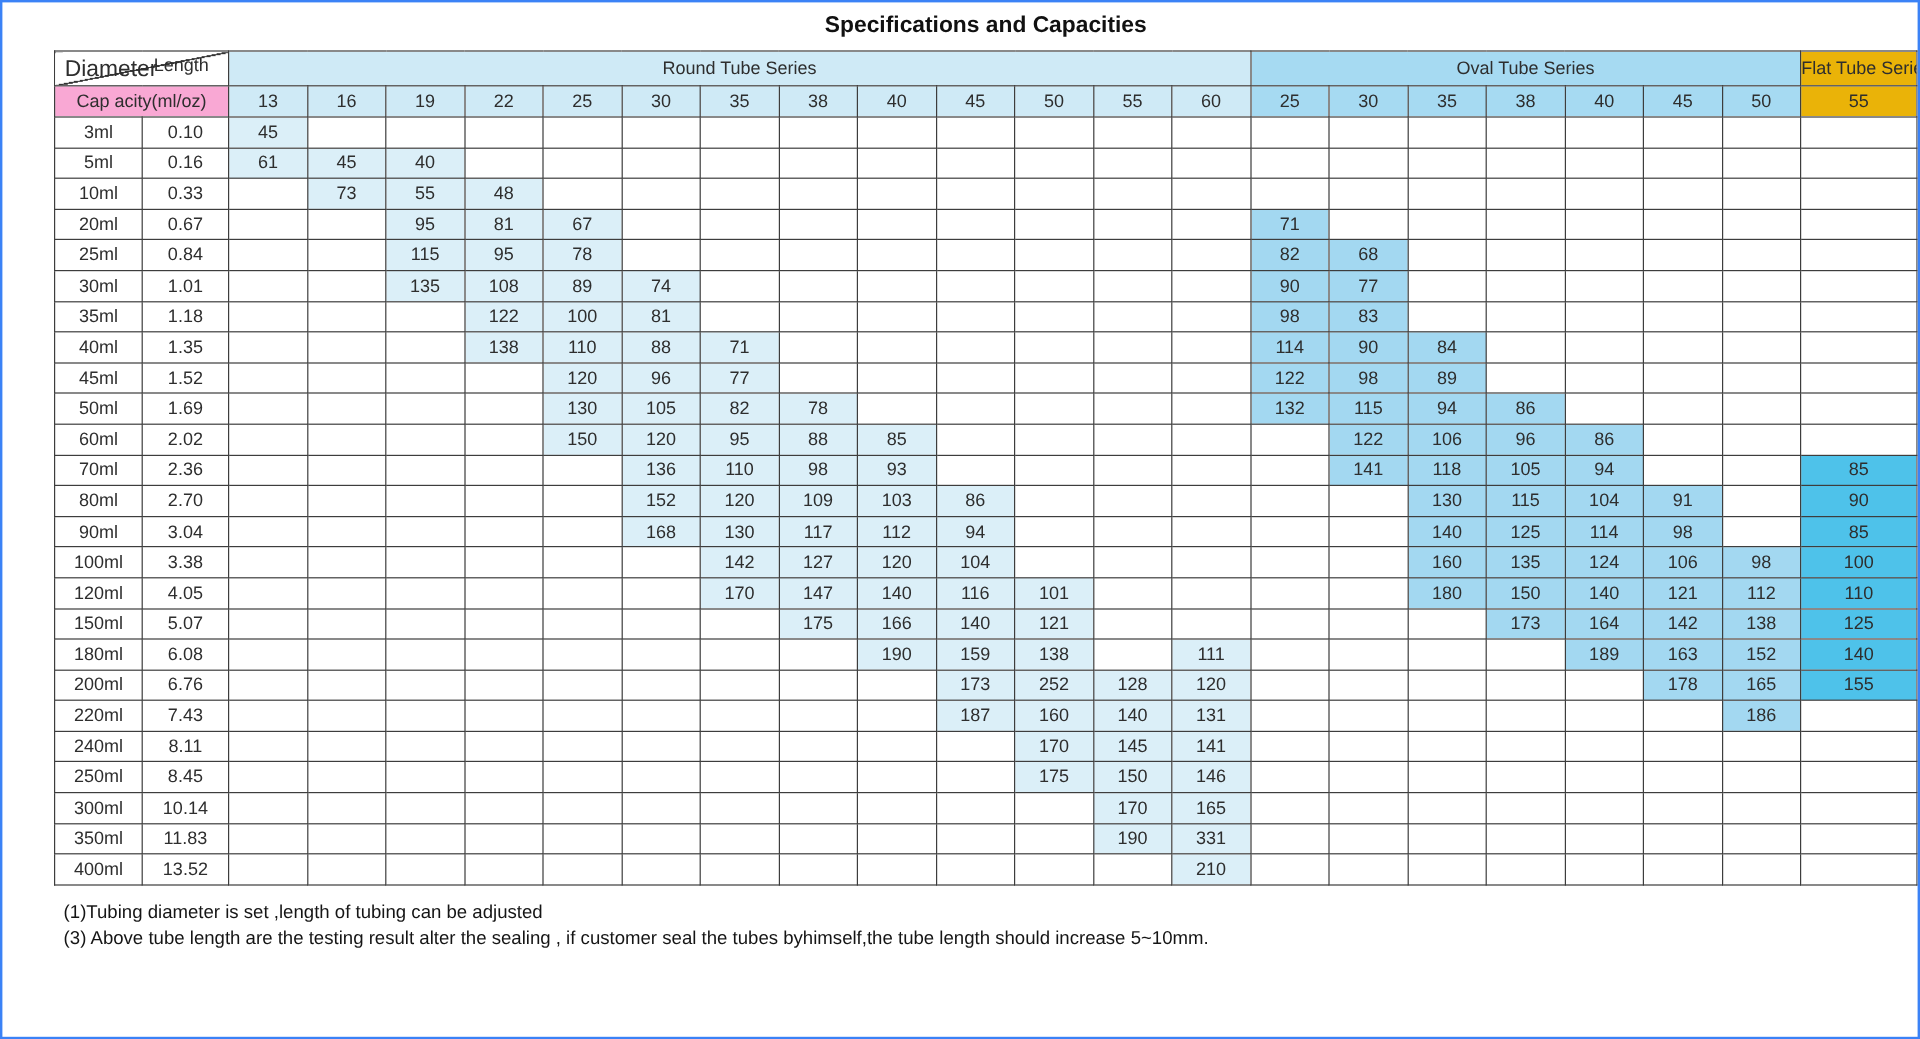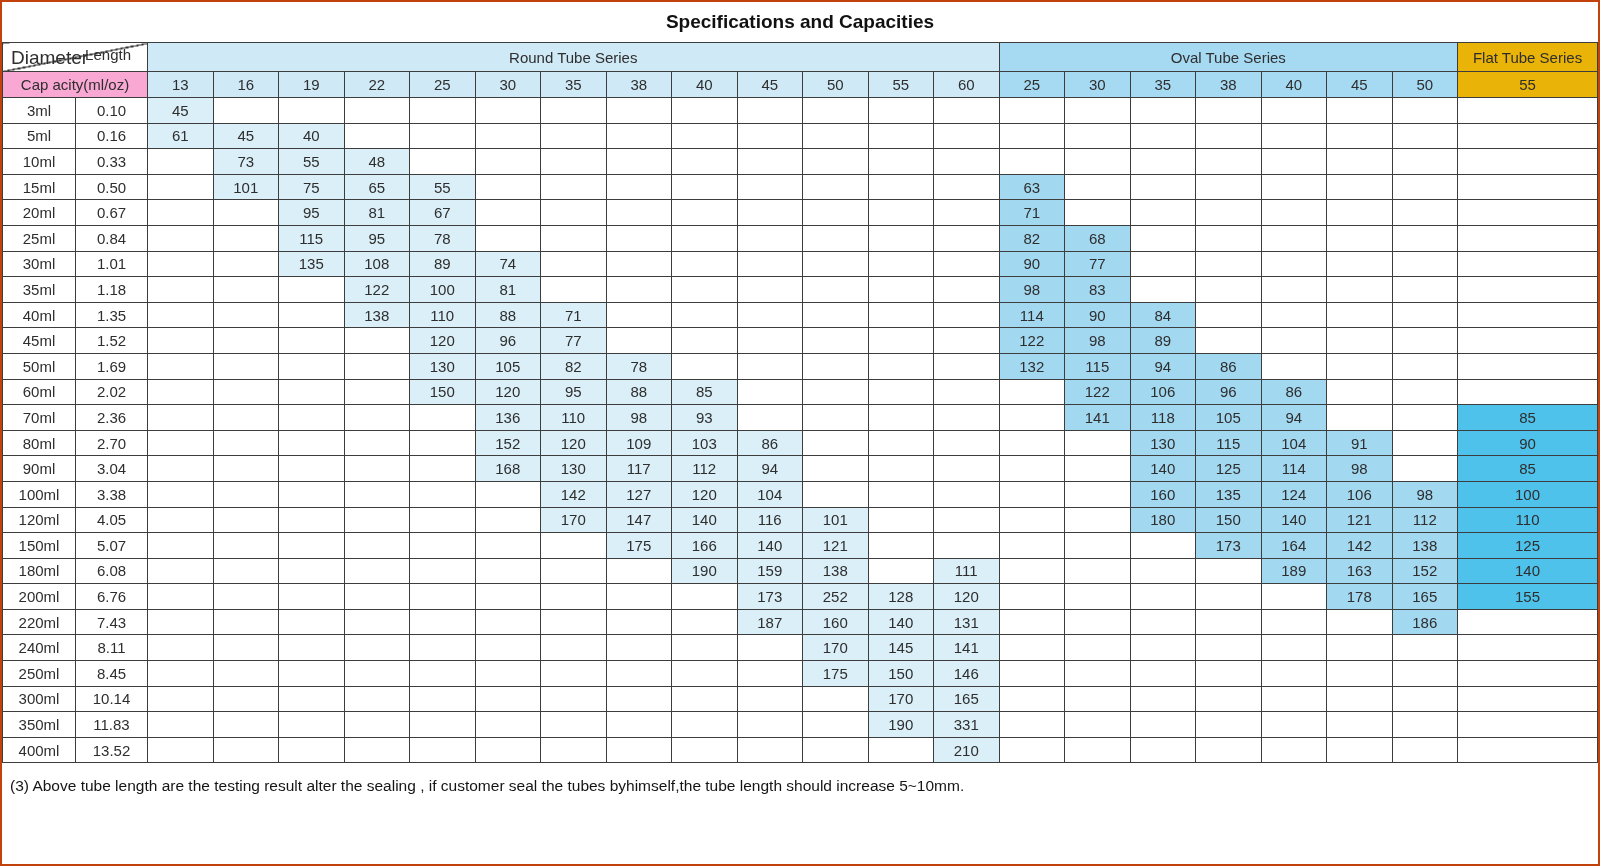--- a/index.html
+++ b/index.html
@@ -1,27 +1,28 @@
 <!DOCTYPE html>
 <html><head>
 <meta charset="utf-8">
 <style>
   * { box-sizing: border-box; }
   html, body { margin: 0; padding: 0; background: #ffffff; }
   .sheet {
     position: relative;
     width: 1600px;
     height: 866px;
-    border: 2px solid #c2410c;
+    border: 2px solid #3b82f6;
     background: #ffffff;
     font-family: "Liberation Sans", sans-serif;
     color: #333333;
     display: flex;
     flex-direction: column;
     overflow: hidden;
+    padding-left: 43px;
   }
   .title-band {
     flex: 0 0 40px;
     display: flex;
     align-items: center;
     justify-content: center;
     font-size: 19px;
     font-weight: bold;
     color: #111111;
   }
@@ -211,45 +212,20 @@
           <td></td>
           <td></td>
           <td></td>
           <td></td>
           <td></td>
           <td></td>
           <td></td>
           <td></td>
         </tr>
         <tr>
-          <td class="lab">15ml</td>
-          <td class="oz">0.50</td>
-          <td></td>
-          <td class="round-c">101</td>
-          <td class="round-c">75</td>
-          <td class="round-c">65</td>
-          <td class="round-c">55</td>
-          <td></td>
-          <td></td>
-          <td></td>
-          <td></td>
-          <td></td>
-          <td></td>
-          <td></td>
-          <td></td>
-          <td class="oval-c">63</td>
-          <td></td>
-          <td></td>
-          <td></td>
-          <td></td>
-          <td></td>
-          <td></td>
-          <td></td>
-        </tr>
-        <tr>
           <td class="lab">20ml</td>
           <td class="oz">0.67</td>
           <td></td>
           <td></td>
           <td class="round-c">95</td>
           <td class="round-c">81</td>
           <td class="round-c">67</td>
           <td></td>
           <td></td>
           <td></td>
@@ -789,15 +765,16 @@
           <td></td>
           <td></td>
           <td></td>
           <td></td>
           <td></td>
         </tr>
       </tbody>
   </table>
 
   <div class="notes">
+    <div>(1)Tubing diameter is set ,length of tubing can be adjusted</div>
     <div>(3) Above tube length are the testing result alter the sealing , if customer seal the tubes byhimself,the tube length should increase 5~10mm.</div>
   </div>
 </div>
 
 </body></html>

